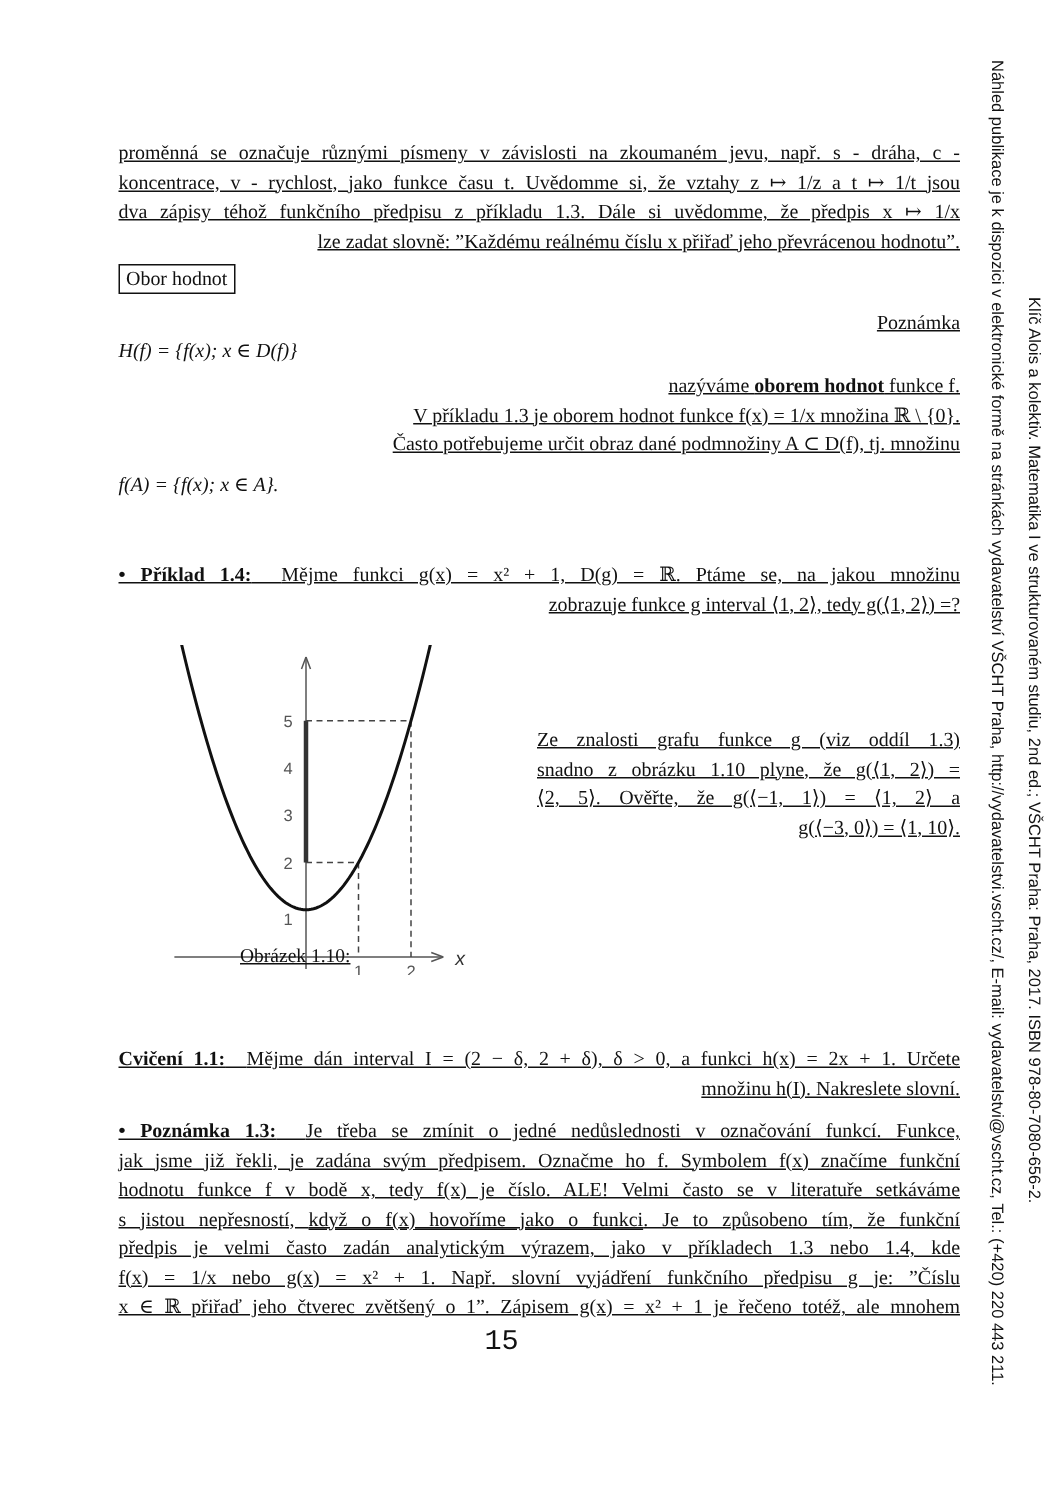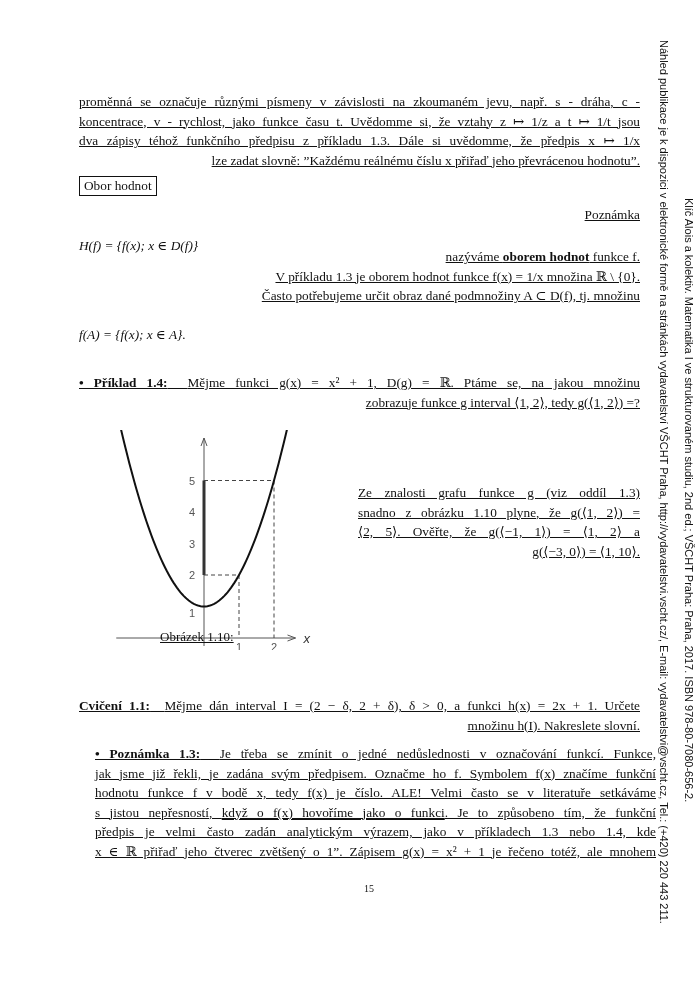--- a/index.html
+++ b/index.html
@@ -6,29 +6,29 @@
   body { width: 700px; height: 991px; position: relative; overflow: hidden;
          font-family: "DejaVu Serif", "Liberation Serif", serif; color: #111; }
   .page { position: absolute; left: 0; top: 0; width: 700px; height: 991px; }
   .txt { position: absolute; left: 79px; width: 561px; font-size: 13.3px; line-height: 19.5px;
          font-family: "Liberation Serif", "DejaVu Serif", serif; text-align: justify; }
   .txt p { margin: 0; text-decoration: underline; }
   .just { text-align: justify; text-align-last: justify; }
   .last { text-align: right; }
   .center { }
   .indent { text-indent: 18px; }
-  .m { font-style: italic; margin-top: 12px; }
+  .m { font-style: italic; }
   b { font-weight: bold; }
   .boxed { display: inline-block; border: 1px solid #111; padding: 0 4px; line-height: 18px; }
   .u { text-decoration: underline; text-underline-offset: 2px; }
   .side { position: absolute; font-family: "Liberation Sans", "DejaVu Sans", sans-serif; font-size: 11px;
           color: #111; white-space: nowrap; transform-origin: 0 0; transform: rotate(90deg); }
   .fig-caption { position: absolute; left: 160px; top: 629px; font-size: 13px;
                  font-family: "Liberation Serif", serif; text-decoration: underline; }
-  .pagenum { position: absolute; left: 364px; top: 883px; font-size: 10px; font-family: Liberation Serif, serif; }
+  .pagenum { position: absolute; left: 323px; top: 883px; font-size: 19px; font-family: Liberation Mono, monospace; }
   svg text { font-family: "Liberation Sans", "DejaVu Sans", sans-serif; }
 </style>
 </head>
 <body>
 
 <div class="page">
 
   <div class="txt" style="top:92px;">
     <p class="just">proměnná se označuje různými písmeny v závislosti na zkoumaném jevu, např. s - dráha, c -</p>
     <p class="just">koncentrace, v - rychlost, jako funkce času t. Uvědomme si, že vztahy z ↦ 1/z a t ↦ 1/t jsou</p>
@@ -88,26 +88,27 @@
     <p class="just">snadno z obrázku 1.10 plyne, že g(⟨1, 2⟩) =</p>
     <p class="just">⟨2, 5⟩. Ověřte, že g(⟨−1, 1⟩) = ⟨1, 2⟩ a</p>
     <p class="last">g(⟨−3, 0⟩) = ⟨1, 10⟩.</p>
   </div>
 
   <div class="txt" style="top:696px;">
     <p class="just"><b>Cvičení 1.1:</b>&nbsp; <span>Mějme dán interval I = (2 − δ, 2 + δ), δ &gt; 0, a funkci h(x) = 2x + 1. Určete</span></p>
     <p class="last">množinu h(I). Nakreslete slovní.</p>
   </div>
 
-  <div class="txt" style="top:744px;margin-left:16px;">
+  <div class="txt" style="top:744px;">
     <p class="just"><b>• Poznámka 1.3:</b>&nbsp; <span>Je třeba se zmínit o jedné nedůslednosti v označování funkcí. Funkce,</span></p>
     <p class="just">jak jsme již řekli, je zadána svým předpisem. Označme ho f. Symbolem f(x) značíme funkční</p>
     <p class="just">hodnotu funkce f v bodě x, tedy f(x) je číslo. ALE! Velmi často se v literatuře setkáváme</p>
     <p class="just"><span>s jistou nepřesností, </span><span class="u">když o f(x) hovoříme jako o funkci</span><span>. Je to způsobeno tím, že funkční</span></p>
     <p class="just">předpis je velmi často zadán analytickým výrazem, jako v příkladech 1.3 nebo 1.4, kde</p>
+    <p class="just">f(x) = 1/x nebo g(x) = x² + 1. Např. slovní vyjádření funkčního předpisu g je: ”Číslu</p>
     <p class="just">x ∈ ℝ přiřaď jeho čtverec zvětšený o 1”. Zápisem g(x) = x² + 1 je řečeno totéž, ale mnohem</p>
   </div>
 
   <div class="pagenum">15</div>
 
   <div class="side" style="left:695px; top:198px;">Klíč Alois a kolektiv. Matematika I ve strukturovaném studiu, 2nd ed.; VŠCHT Praha: Praha, 2017. ISBN 978-80-7080-656-2.</div>
   <div class="side" style="left:670px; top:40px;">Náhled publikace je k dispozici v elektronické formě na stránkách vydavatelství VŠCHT Praha, http://vydavatelstvi.vscht.cz/, E-mail: vydavatelstvi@vscht.cz, Tel.: (+420) 220 443 211.</div>
 </div>
 
 </body></html>

